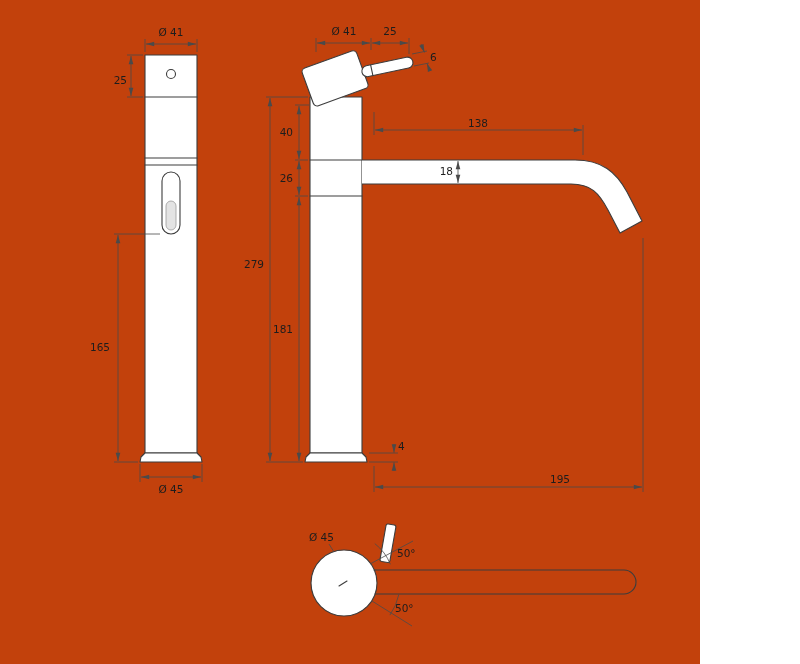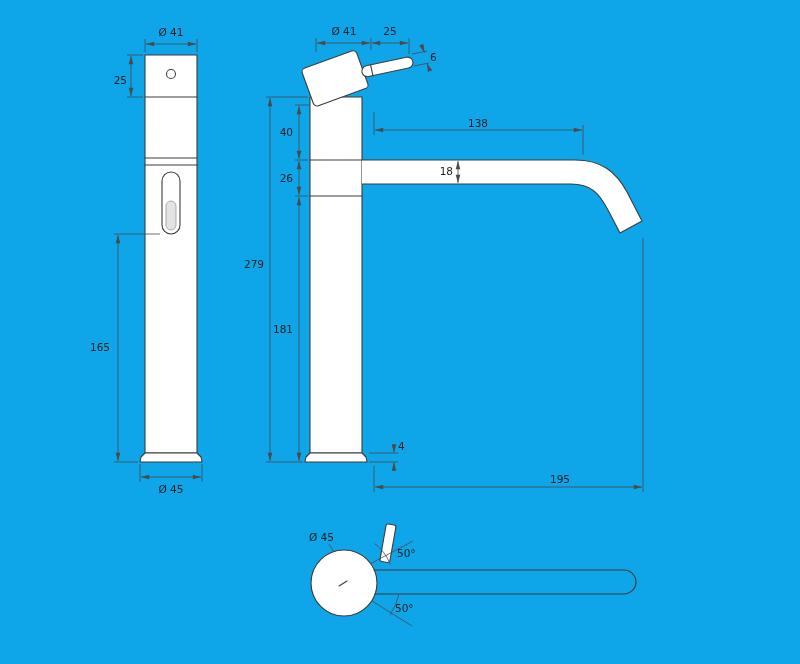--- a/index.html
+++ b/index.html
@@ -1,16 +1,16 @@
 <!DOCTYPE html>
 <html><head>
 <meta charset="utf-8">
 <style>
   html,body { margin:0; padding:0; background:#ffffff; }
-  .canvas { position:relative; width:800px; height:664px; background:#0ea5e9; overflow:hidden;
+  .canvas { position:relative; width:700px; height:664px; background:#c2410c; overflow:hidden;
             font-family:"DejaVu Sans", "Liberation Sans", sans-serif; }
   svg { position:absolute; left:0; top:0; }
   .edge  { fill:none; stroke:#3d3d3d; stroke-width:1.1; stroke-linejoin:round; stroke-linecap:round; }
   .solid { fill:#ffffff; stroke:#3d3d3d; stroke-width:1.1; stroke-linejoin:round; }
   .dim   { fill:none; stroke:#4a4a4a; stroke-width:0.8; }
   .dima  { marker-start:url(#arrow); marker-end:url(#arrow); }
   .dimae { marker-end:url(#arrow); }
   text.dimtext { font:10.5px "DejaVu Sans","Liberation Sans",sans-serif; fill:#1d1d1d; }
   .mid { text-anchor:middle; }
   .end { text-anchor:end; }

